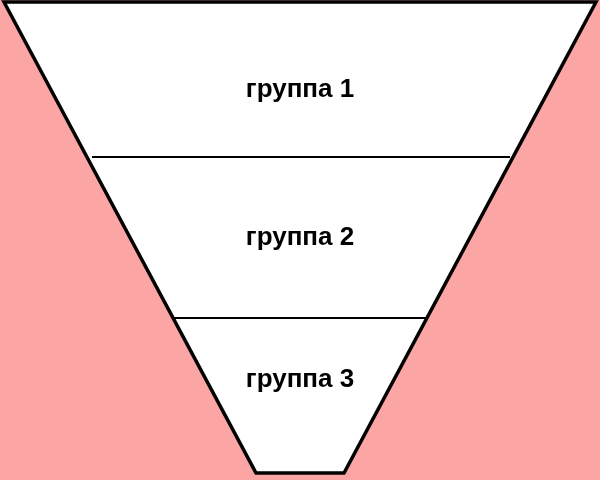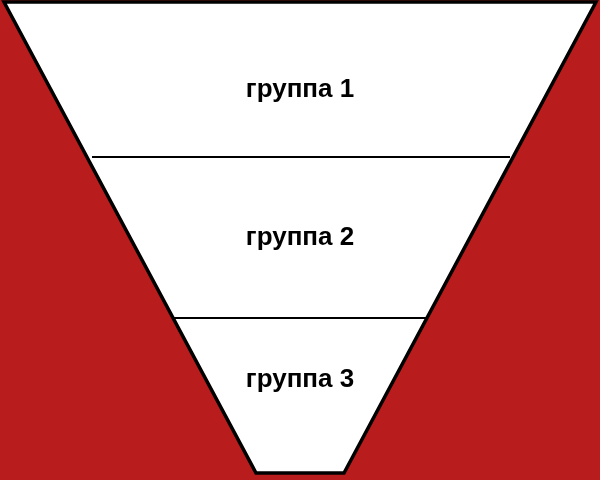--- a/index.html
+++ b/index.html
@@ -34,21 +34,21 @@
     font-size: 26px;
     fill: #000000;
     text-anchor: middle;
     dominant-baseline: middle;
     letter-spacing: 0px;
   }
 </style>
 </head>
 <body>
 
-<div id="funnel-diagram" style="background: #b91c1c;">
+<div id="funnel-diagram" style="background: #fca5a5;">
   <svg id="funnel-svg" viewBox="0 0 600 480" xmlns="http://www.w3.org/2000/svg">
 
     <polygon id="funnel-outline" points="4,2 596,2 344,473 256,473" fill="#ffffff" stroke="#000000" stroke-width="3.5" stroke-linejoin="miter"></polygon>
 
     <line id="funnel-divider-1" x1="92" y1="157" x2="510" y2="157" stroke="#000000" stroke-width="2"></line>
 
     <line id="funnel-divider-2" x1="173" y1="318" x2="428" y2="318" stroke="#000000" stroke-width="2"></line>
 
     <text id="funnel-label-1" class="funnel-label" x="300" y="90">группа 1</text>
 

